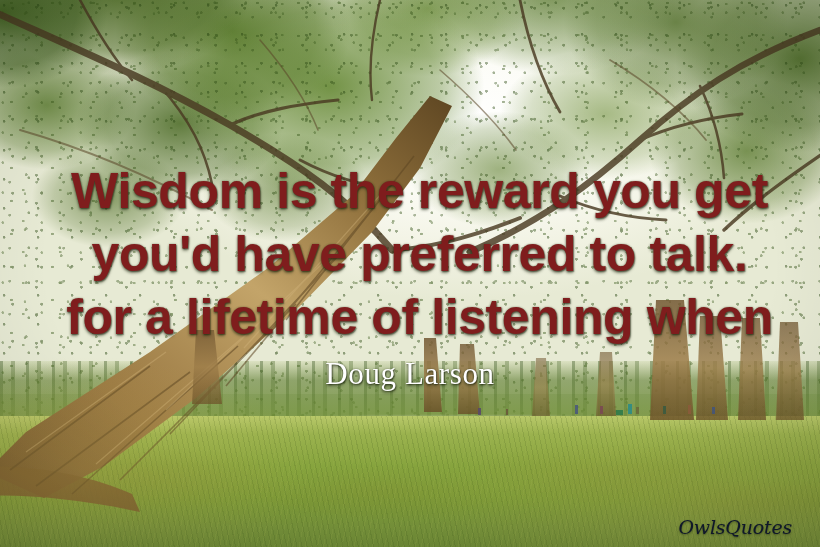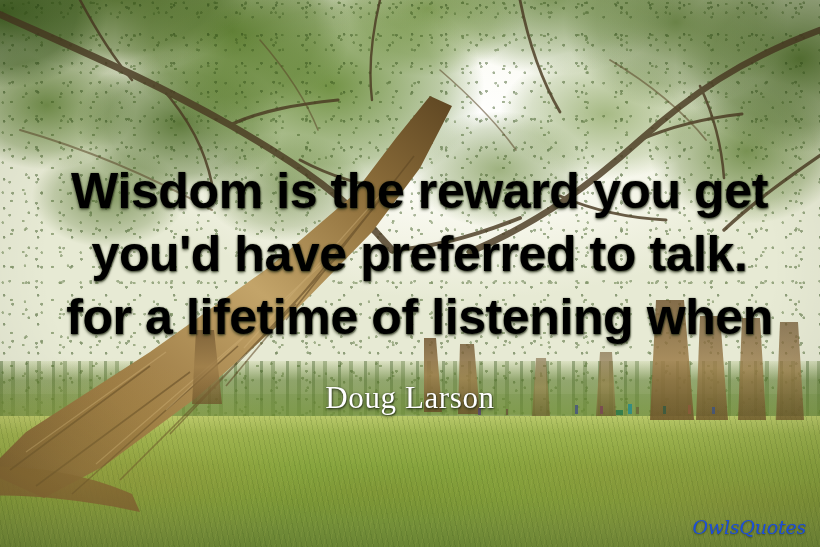--- a/index.html
+++ b/index.html
@@ -176,21 +176,21 @@
     position: absolute;
     left: 0;
     top: 160px;
     width: 820px;
     text-align: center;
     pointer-events: none;
   }
 
   .quote-line {
     display: block;
-    color: #000000;
+    color: #7f1d1d;
     font-family: "Liberation Sans", sans-serif;
     font-weight: bold;
     font-size: 50px;
     line-height: 63px;
     letter-spacing: -0.4px;
     white-space: nowrap;
     text-shadow:
       0 2px 3px rgba(30,38,16,.55),
       0 0 2px rgba(40,50,20,.45),
       1px 1px 1px rgba(20,28,10,.35);
@@ -207,29 +207,28 @@
     font-family: "Liberation Serif", serif;
     font-weight: normal;
     font-size: 31px;
     line-height: 36px;
     letter-spacing: 0.6px;
     text-shadow:
       0 2px 3px rgba(30,38,16,.6),
       0 0 2px rgba(40,50,20,.5),
       1px 1px 1px rgba(20,28,10,.4);
     pointer-events: none;
-    margin-top: 24px;
   }
 
   
   .watermark {
     position: absolute;
-    right: 14px;
+    right: 28px;
     bottom: 9px;
-    color: #1d4ed8;
+    color: #0f172a;
     font-family: "DejaVu Serif", serif;
     font-style: italic;
     font-size: 19px;
     line-height: 22px;
     letter-spacing: -0.2px;
     text-shadow: 0 1px 2px rgba(30,40,14,.55);
     white-space: nowrap;
   }
   .watermark .wm-owls { font-weight: normal; }
   .watermark .wm-quotes { font-weight: normal; }

